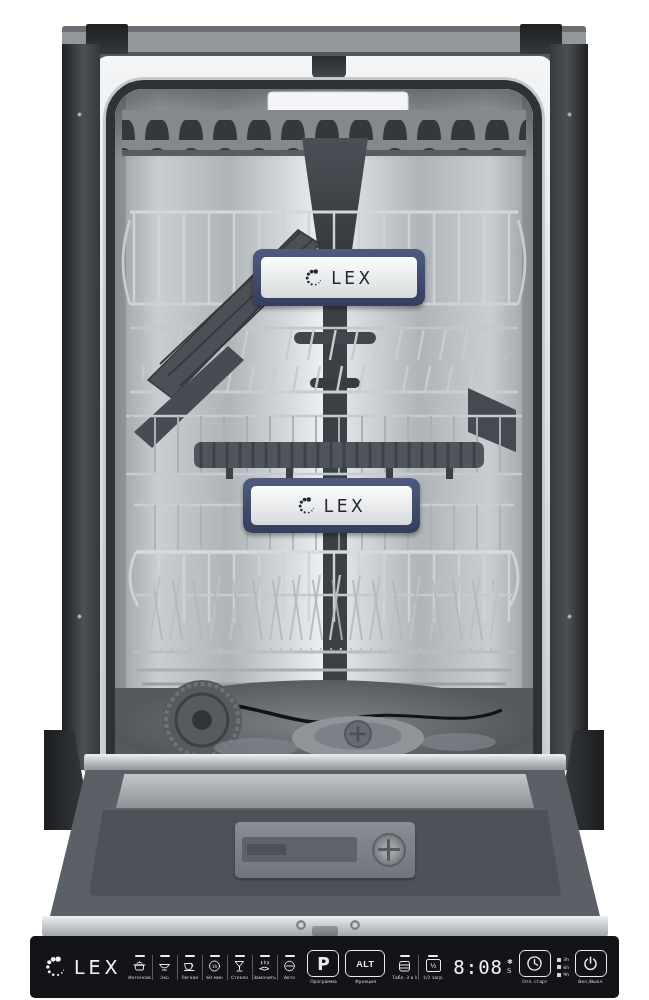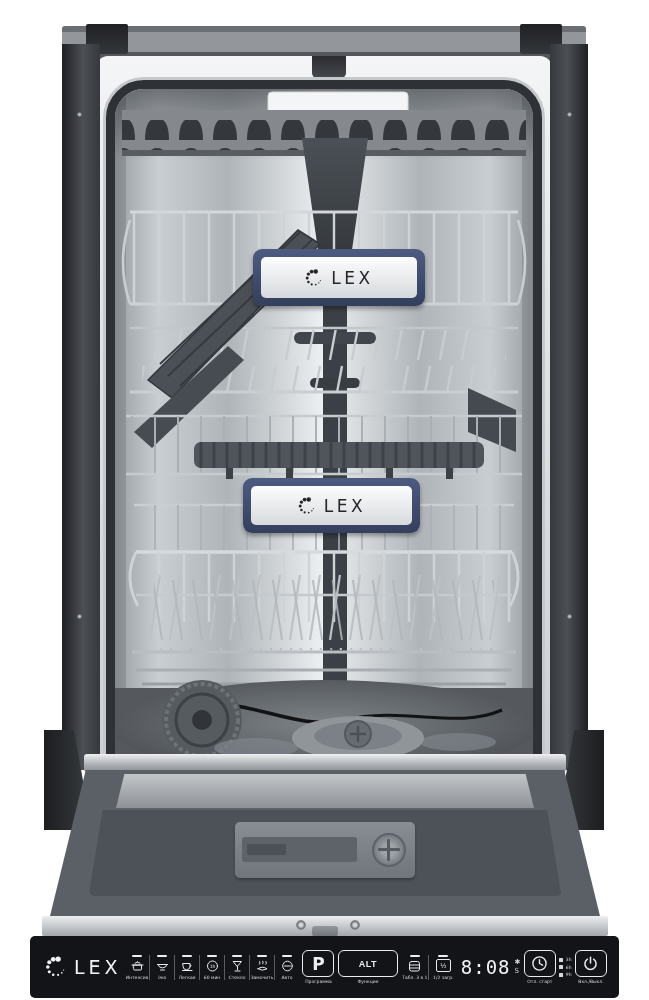--- a/index.html
+++ b/index.html
@@ -389,21 +389,21 @@
         <span class="plabel">Авто</span>
       </div>
     </div>
 
     <div class="pbtn">
       <button class="btn-box btn-p">P</button>
       <span class="caption">Программа</span>
     </div>
 
     <div class="pbtn">
-      <button class="btn-box btn-alt" style="width:60px;">ALT</button>
+      <button class="btn-box btn-alt" style="width:40px;">ALT</button>
       <span class="caption">Функция</span>
     </div>
 
     <div class="progs">
       <div class="prog" style="width:27px;">
         <span class="dash"></span>
         <span class="picon">
           <svg class="icon" width="13" height="12" viewBox="0 0 13 12">
             <rect x="1.5" y="1.5" width="10" height="9.5" rx="2"></rect>
               <path d="M1.5 5 H11.5 M1.5 8 H11.5"></path>

